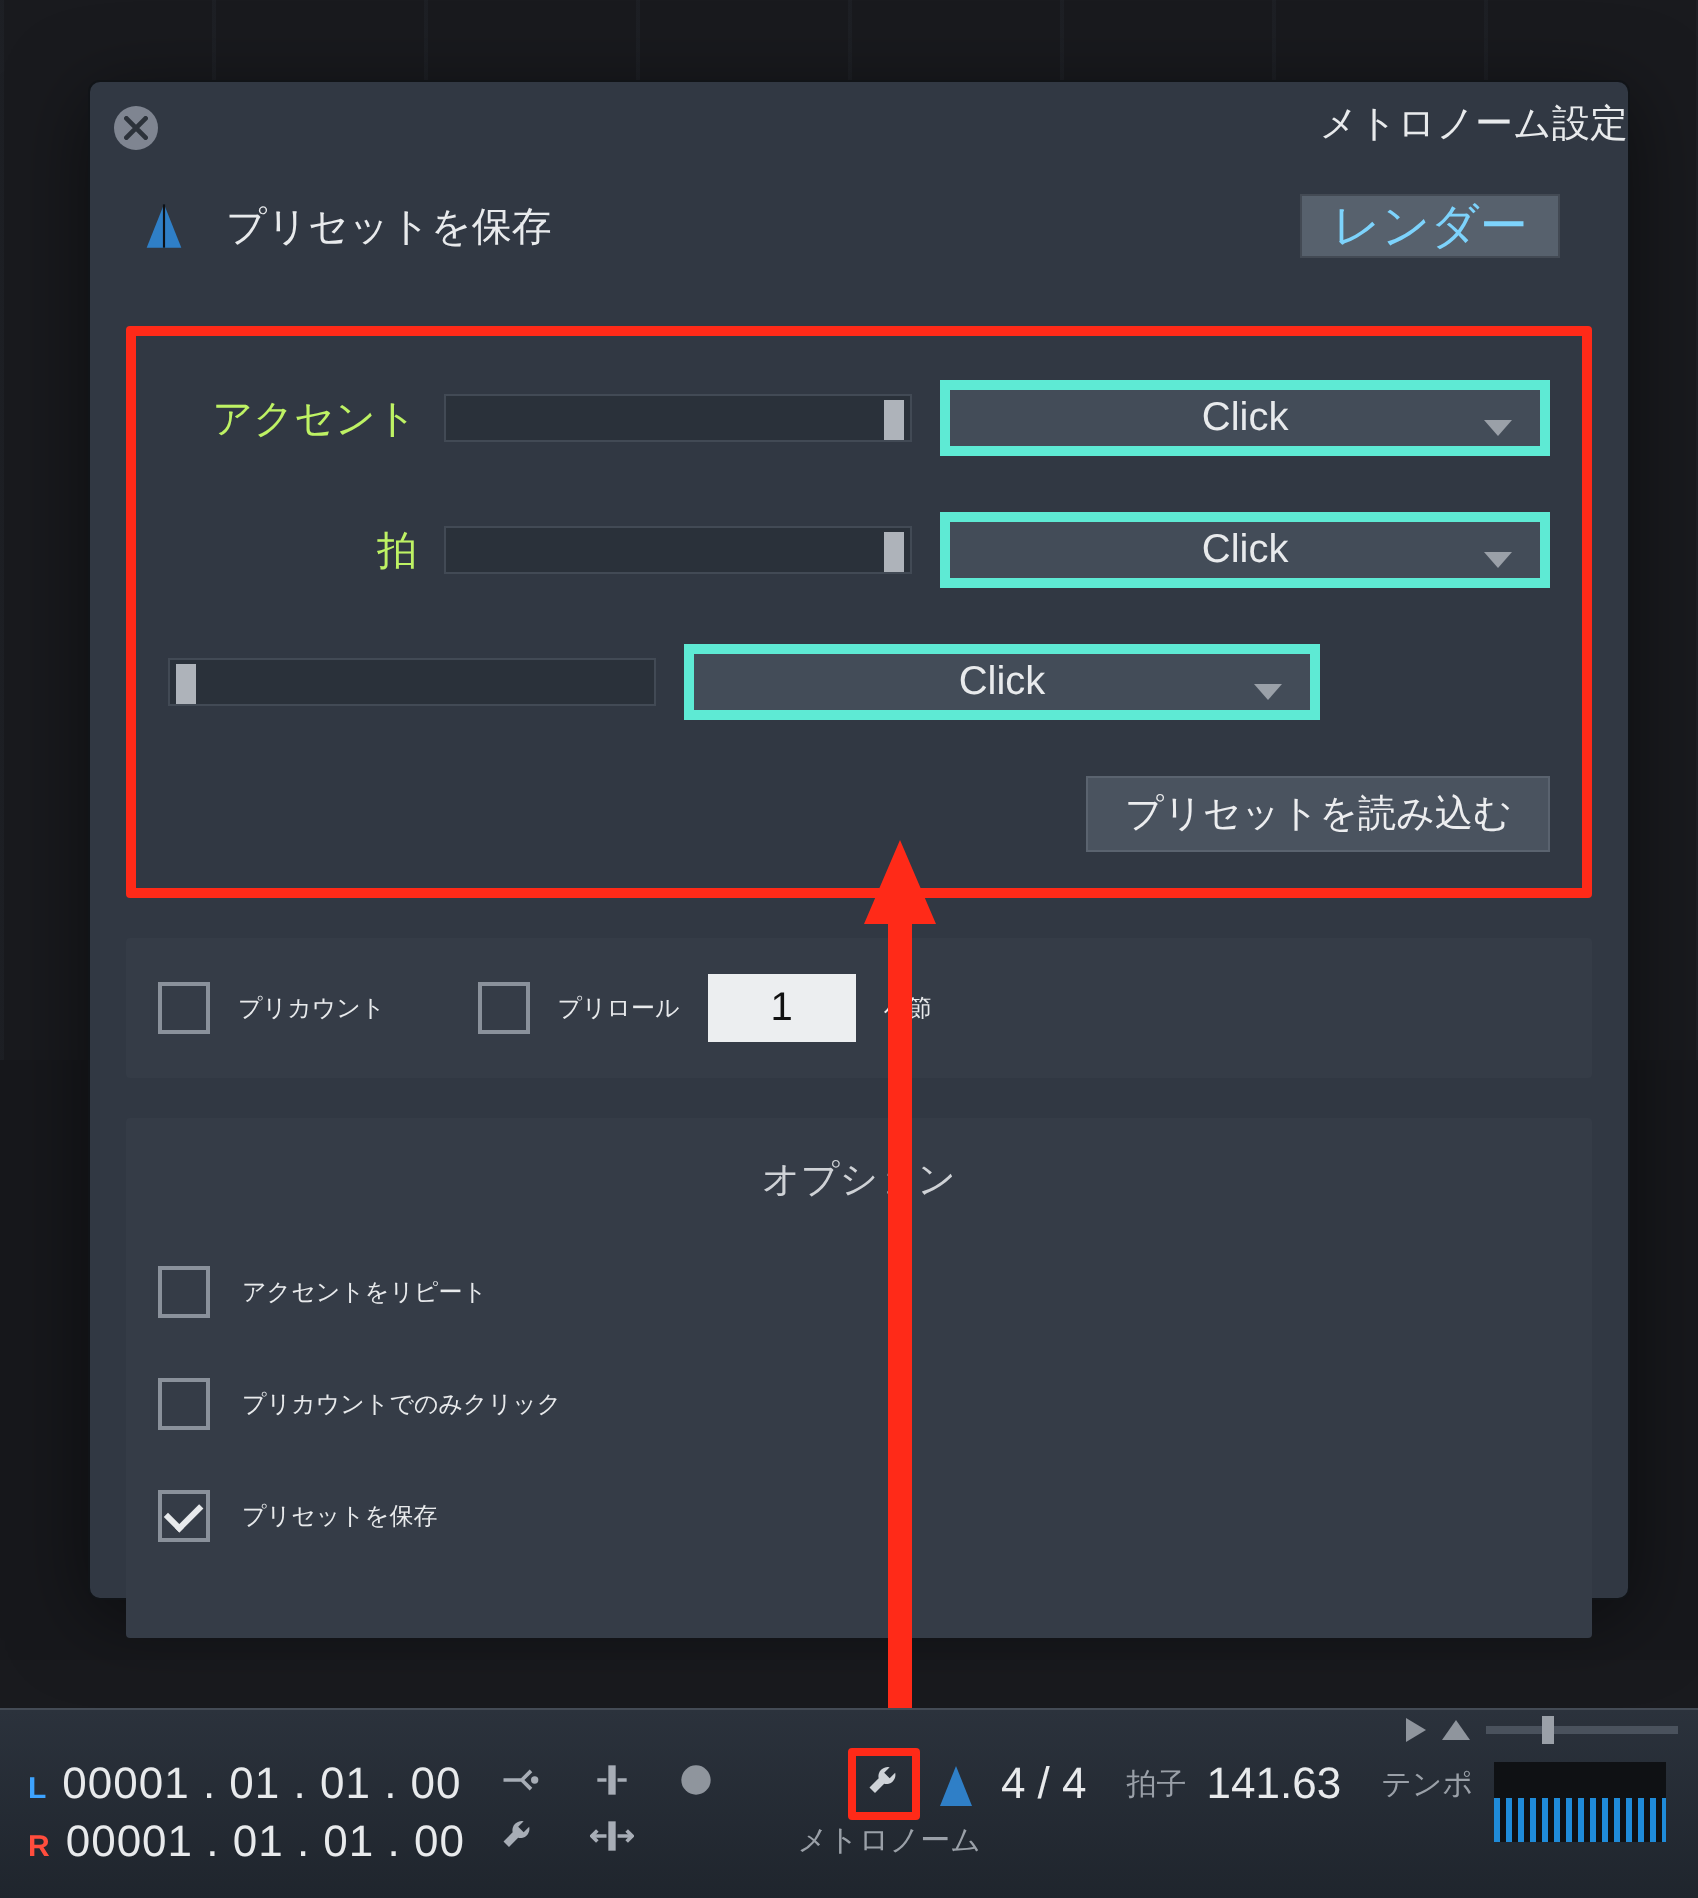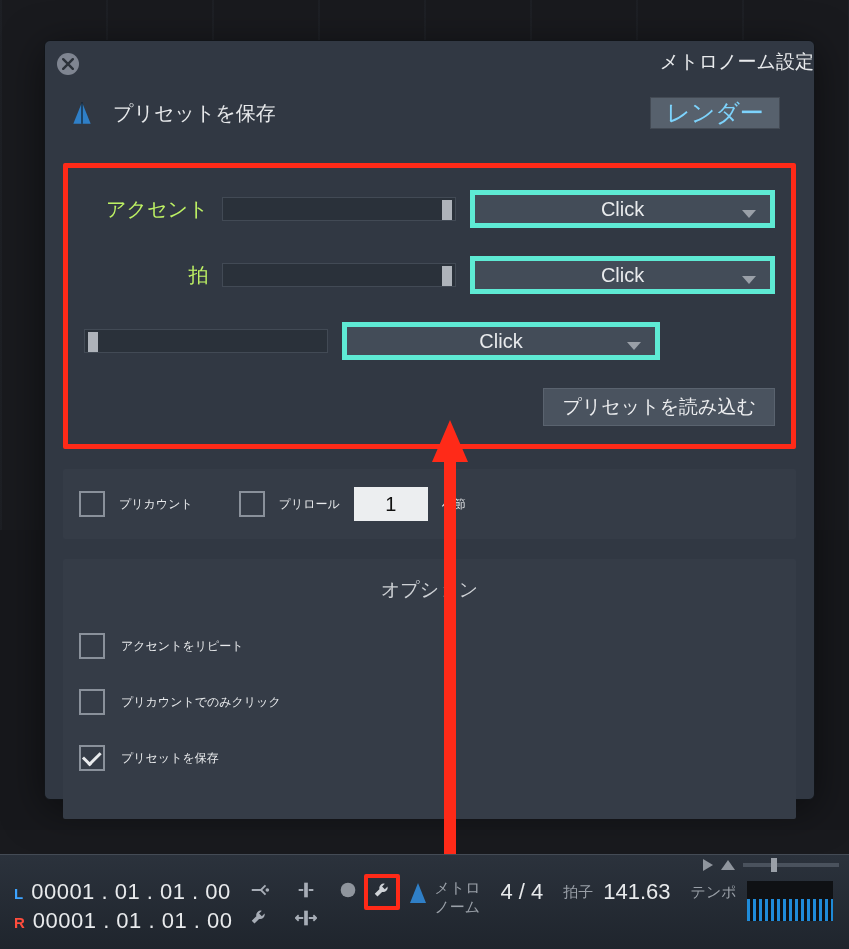--- a/index.html
+++ b/index.html
@@ -81,21 +81,21 @@
   .tc-col { display:flex; flex-direction:column; gap: 3px; }
   .tc-line { display:flex; align-items:baseline; gap: 8px; font-variant-numeric: tabular-nums; }
   .tc-L { color:#3da3ff; font-weight:700; font-size:15px; }
   .tc-R { color:#ff4d3d; font-weight:700; font-size:15px; }
   .tc-val { color:#e8eaec; font-size: 22px; letter-spacing: .5px; }
 
   .tool-col { display:flex; flex-direction:column; align-items:center; gap:6px; width:36px; color:#a7adb6; }
   .tool-col svg { width:22px; height:22px; }
   .tool-grp { display:flex; gap: 10px; align-items:flex-start; }
 
-  .metro-col { display:flex; align-items:flex-start; gap:4px; width: 118px; }
+  .metro-col { display:flex; flex-direction:column; align-items:flex-end; gap:4px; width: 118px; }
   .metro-col .icons { display:flex; gap: 12px; align-items:center; height:28px; }
   .sub-label { color:#9aa0a8; font-size: 15px; }
 
   .num-col { display:flex; flex-direction:row; align-items:center; gap:20px; }
   .num-col .big { color:#e8eaec; font-size: 22px; }
 
   .meter { width: 86px; height: 40px; background:#0f1114; margin-top: 2px; position:relative; overflow:hidden; }
   .meter .bars { position:absolute; left:0; bottom:0; width:100%; height:55%;
     background: repeating-linear-gradient(to right, #1f8bd9 0, #1f8bd9 3px, transparent 3px, transparent 6px); }
 

